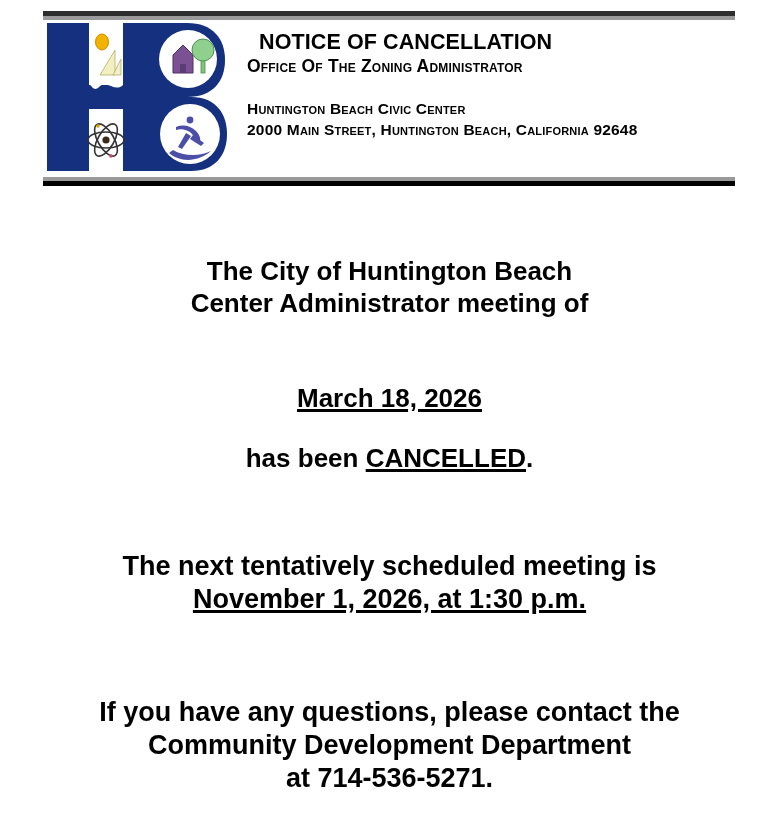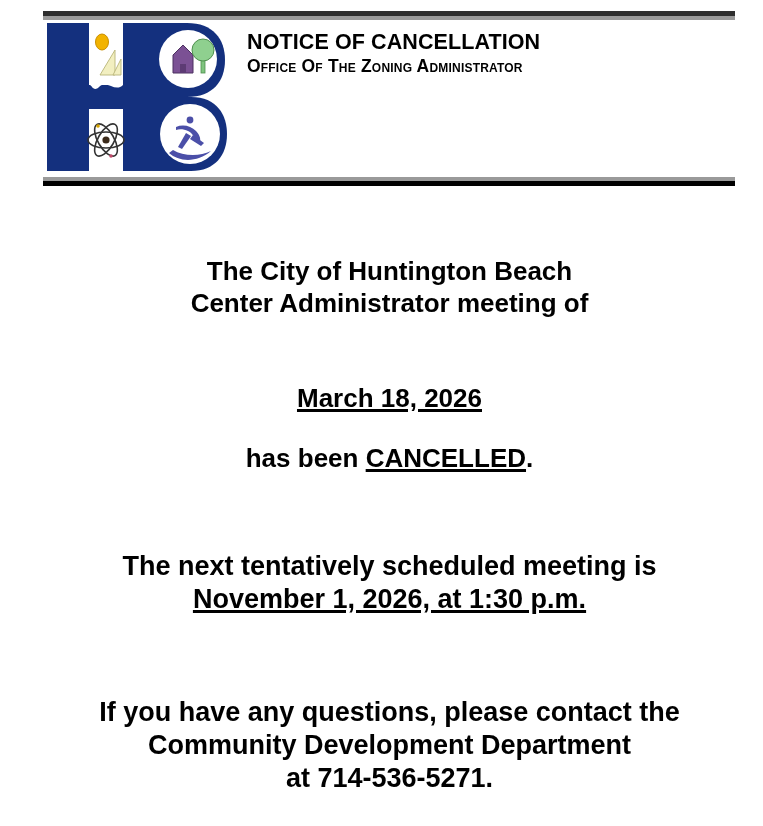--- a/index.html
+++ b/index.html
@@ -67,20 +67,21 @@
     left: 247px;
     top: 30px;
     width: 500px;
   }
   .head-title {
     font-size: 21.5px;
     font-weight: bold;
     letter-spacing: 0.1px;
     line-height: 1.12;
     white-space: nowrap;
+    margin-left: 12px;
   }
   .head-sub {
     font-size: 17.5px;
     font-weight: bold;
     font-variant: small-caps;
     letter-spacing: 0.2px;
     line-height: 1.2;
     margin-top: 2px;
     white-space: nowrap;
   }
@@ -201,20 +202,24 @@
         <path d="M141 110 L133 124 L137 126 L146 113 Z" fill="#4b4fa8"></path>
         <path d="M148 112 L159 120 L156 123 L145 116 Z" fill="#4b4fa8"></path>
         <path d="M124 130 C134 139 152 140 166 128 C154 134 138 133 128 127 Z" fill="#4b4fa8"></path>
       </g>
     </svg>
   </div>
 
   <div class="headtext">
     <div class="head-title">NOTICE OF CANCELLATION</div>
     <div class="head-sub">Office Of The Zoning Administrator</div>
+    <div class="head-addr">
+      <div class="addr-line">Huntington Beach Civic Center</div>
+      <div class="addr-line">2000 Main Street, Huntington Beach, California  92648</div>
+    </div>
   </div>
 
   <div class="rule rule-bottom">
     <div class="rule-gray"></div>
     <div class="rule-dark"></div>
   </div>
 </div>
 
 <div class="notice-body">
 

